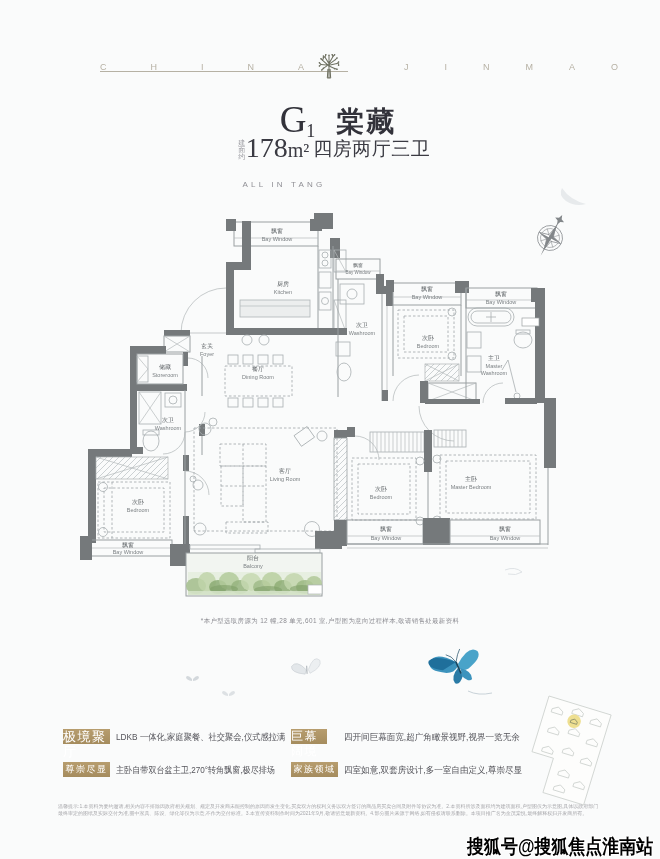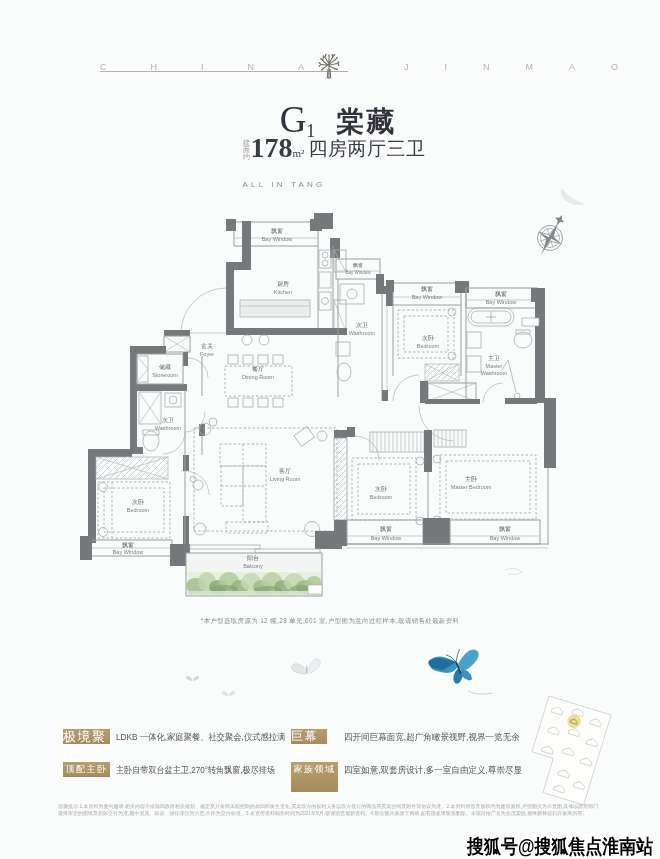--- a/index.html
+++ b/index.html
@@ -41,21 +41,21 @@
       <circle cx="8" cy="19" r="1"></circle>
     <path d="M12 30 L18 30 L17 31.5 L13 31.5 Z"></path>
   </g>
 </svg>
 
 <div class="abs" style="left:8px;top:98px;width:660px;text-align:center;color:#32323a;">
   <span style="font-family:'Liberation Serif',serif;font-size:37px;">G</span><span style="font-family:'Liberation Serif',serif;font-size:18px;vertical-align:-5px;">1</span><span style="font-family:'Liberation Serif',serif;font-size:28px;font-weight:bold;letter-spacing:2px;vertical-align:1px;margin-left:21px;">棠藏</span>
 </div>
 
 <div class="abs" style="left:4px;top:132px;width:660px;text-align:center;color:#3a3a42;">
-  <span style="font-size:7px;color:#9a9aa0;display:inline-block;width:8px;line-height:7px;vertical-align:-2px;">建面约</span><span style="font-family:'Liberation Serif',serif;font-size:28px;font-weight:bold;">178</span><span style="font-family:'Liberation Serif',serif;font-size:11px;">m²</span><span style="font-size:19px;letter-spacing:0.5px;vertical-align:2px;margin-left:4px;">四房两厅三卫</span>
+  <span style="font-size:7px;color:#9a9aa0;display:inline-block;width:8px;line-height:7px;vertical-align:-2px;">建面约</span><span style="font-family:'Liberation Serif',serif;font-size:28px;">178</span><span style="font-family:'Liberation Serif',serif;font-size:20px;">m²</span><span style="font-size:19px;letter-spacing:0.5px;vertical-align:2px;margin-left:4px;">四房两厅三卫</span>
 </div>
 
 <div class="abs" style="left:0;top:180px;width:568px;text-align:center;font-size:8px;letter-spacing:3.2px;color:#8f8f95;">ALL IN TANG</div>
 
 <svg id="plan" class="abs" style="left:0;top:0;" width="660" height="859" viewBox="0 0 660 859">
 <defs>
 <pattern id="hx" width="6" height="6" patternUnits="userSpaceOnUse">
   <path d="M0 6 L6 0" stroke="#b9bfc1" stroke-width="0.7" fill="none"></path>
 </pattern>
 </defs>
@@ -511,25 +511,25 @@
 <div class="abs" style="left:0;top:617px;width:660px;text-align:center;font-size:6.4px;color:#8c8c92;letter-spacing:0.4px;">*本户型选取房源为 12 幢,28 单元,601 室,户型图为意向过程样本,敬请销售处最新资料</div>
 
 <div class="abs" style="left:63px;top:729px;width:47px;height:15px;background:linear-gradient(#b79d6e,#a58c5e);color:#fff;font-size:13px;letter-spacing:1.5px;text-align:left;line-height:15px;">极境聚厅</div>
 
 <div class="abs" style="left:116px;top:731px;font-size:9px;color:#55555b;display:inline-block;transform:scaleX(0.92);transform-origin:0 0;white-space:nowrap;">LDKB 一体化,家庭聚餐、社交聚会,仪式感拉满</div>
 
 <div class="abs" style="left:291px;top:729px;width:36px;height:15px;background:linear-gradient(#b79d6e,#a58c5e);color:#fff;font-size:12px;letter-spacing:1.5px;text-align:left;line-height:15px;">巨幕阔境</div>
 
 <div class="abs" style="left:344px;top:731px;font-size:9px;color:#55555b;display:inline-block;transform:scaleX(0.95);transform-origin:0 0;white-space:nowrap;">四开间巨幕面宽,超广角瞰景视野,视界一览无余</div>
 
-<div class="abs" style="left:63px;top:762px;width:47px;height:15px;background:linear-gradient(#b79d6e,#a58c5e);color:#fff;font-size:9px;letter-spacing:1.5px;text-align:center;line-height:15px;">顶配主卧</div>
+<div class="abs" style="left:63px;top:762px;width:47px;height:15px;background:linear-gradient(#b79d6e,#a58c5e);color:#fff;font-size:9px;letter-spacing:1.5px;text-align:center;line-height:15px;">尊崇尽显</div>
 
 <div class="abs" style="left:116px;top:764px;font-size:9px;color:#55555b;display:inline-block;transform:scaleX(0.9);transform-origin:0 0;white-space:nowrap;">主卧自带双台盆主卫,270°转角飘窗,极尽排场</div>
 
-<div class="abs" style="left:291px;top:762px;width:47px;height:30px;background:linear-gradient(#b79d6e,#a58c5e);color:#fff;font-size:9px;letter-spacing:1.5px;text-align:center;line-height:15px;">家族领域</div>
+<div class="abs" style="left:291px;top:762px;width:47px;height:15px;background:linear-gradient(#b79d6e,#a58c5e);color:#fff;font-size:9px;letter-spacing:1.5px;text-align:center;line-height:15px;">家族领域</div>
 
 <div class="abs" style="left:344px;top:764px;font-size:9px;color:#55555b;display:inline-block;transform:scaleX(0.95);transform-origin:0 0;white-space:nowrap;">四室如意,双套房设计,多一室自由定义,尊崇尽显</div>
 
 <div class="abs" style="left:58px;top:803px;width:544px;font-size:5px;line-height:6.5px;color:#a8a8ac;transform-origin:0 0;">
 温馨提示:1.本资料为要约邀请,相关内容不排除因政府相关规划、规定及开发商未能控制的原因而发生变化,买卖双方的权利义务以双方签订的商品房买卖合同及附件等协议为准。2.本资料所涉及面积均为建筑面积,户型图仅为示意图,具体以政府部门最终审定的图纸及实际交付为准,图中家具、陈设、绿化等仅为示意,不作为交付标准。3.本宣传资料制作时间为2021年9月,敬请留意最新资料。4.部分图片来源于网络,如有侵权请联系删除。本项目推广名为金茂棠悦,最终解释权归开发商所有。
 </div>
 
 <div class="abs" style="left:467px;top:833px;font-size:19.5px;font-weight:bold;color:#000;display:inline-block;transform:scaleX(0.87);transform-origin:0 0;white-space:nowrap;text-shadow:0 0 2px #fff,1px 1px 0 #fff,-1px -1px 0 #fff,1px -1px 0 #fff,-1px 1px 0 #fff;">搜狐号@搜狐焦点淮南站</div>
 
 </body></html>

